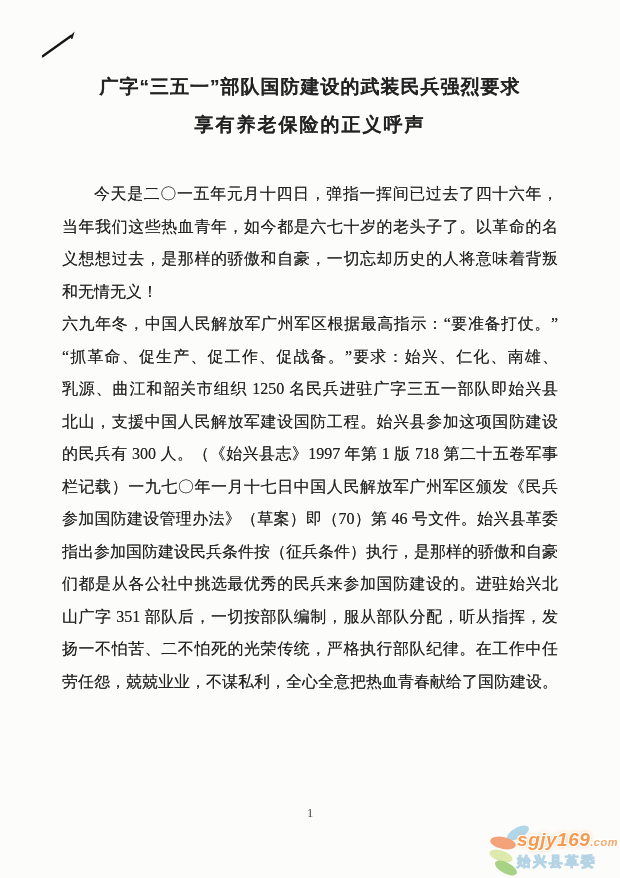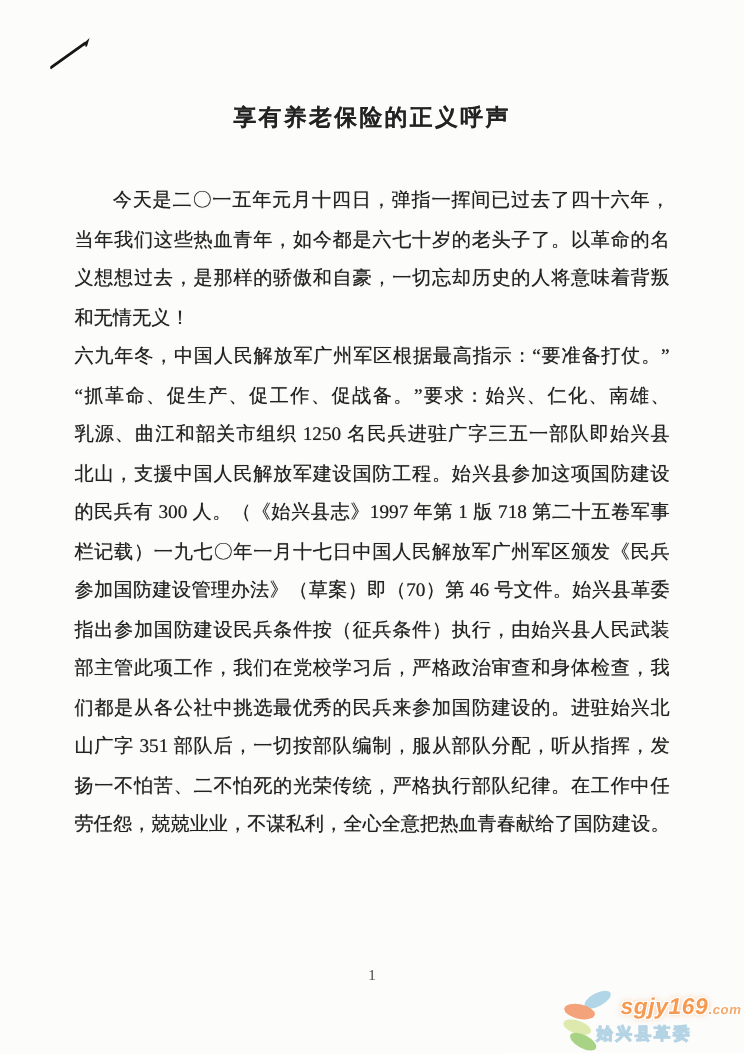--- a/index.html
+++ b/index.html
@@ -39,21 +39,20 @@
   }
   .wm-logo{width:44px;height:52px;flex:0 0 auto;}
   .wm-text{margin-left:-16px;margin-top:6px;position:relative;
            font-family:"Liberation Sans","DejaVu Sans",sans-serif;}
   .wm-site{
     font-style:italic;font-weight:700;font-size:19px;line-height:20px;
     color:#f59a50;
     text-shadow:-1px -1px 0 #fff,1px -1px 0 #fff,-1px 1px 0 #fff,1px 1px 0 #fff,
                 0 0 5px rgba(242,148,70,.65);
     letter-spacing:.5px;
-    margin-left:20px;
   }
   .wm-tld{font-size:11px;font-style:italic;font-weight:700;color:#f5a96b;
     text-shadow:-1px -1px 0 #fff,1px -1px 0 #fff,-1px 1px 0 #fff,1px 1px 0 #fff;}
   .wm-cn{
     margin-top:1px;font-weight:700;font-size:13.5px;letter-spacing:2.5px;
     color:#f2f8fb;-webkit-text-stroke:1px #b4d3e4;
     text-shadow:0 0 1px #c4dcea;
   }
 </style>
 </head>
@@ -61,37 +60,37 @@
 
 <div class="page">
 
   <svg class="pen-mark" viewBox="0 0 50 36" xmlns="http://www.w3.org/2000/svg">
     <path d="M3 30 L31 10" stroke="#161616" stroke-width="2.4" stroke-linecap="round" fill="none"></path>
     <path d="M29.5 11.5 L33 8.2 L31.8 12.2" stroke="#161616" stroke-width="1.6" fill="none" stroke-linecap="round"></path>
     <path d="M2.2 31.5 L4.5 28.5" stroke="#161616" stroke-width="1" fill="none"></path>
   </svg>
 
   <h1 class="title">
+    <div class="title-line1">广字“三五一”部队国防建设的武装民兵强烈要求</div>
     <div class="title-line2">享有养老保险的正义呼声</div>
   </h1>
 
   <div class="body-text">
     <div class="line indent">今天是二〇一五年元月十四日，弹指一挥间已过去了四十六年，</div>
     <div class="line">当年我们这些热血青年，如今都是六七十岁的老头子了。以革命的名</div>
     <div class="line">义想想过去，是那样的骄傲和自豪，一切忘却历史的人将意味着背叛</div>
     <div class="line noj">和无情无义！</div>
     <div class="line">六九年冬，中国人民解放军广州军区根据最高指示：“要准备打仗。”</div>
     <div class="line">“抓革命、促生产、促工作、促战备。”要求：始兴、仁化、南雄、</div>
     <div class="line">乳源、曲江和韶关市组织 1250 名民兵进驻广字三五一部队即始兴县</div>
     <div class="line">北山，支援中国人民解放军建设国防工程。始兴县参加这项国防建设</div>
     <div class="line">的民兵有 300 人。（《始兴县志》1997 年第 1 版 718 第二十五卷军事</div>
     <div class="line">栏记载）一九七〇年一月十七日中国人民解放军广州军区颁发《民兵</div>
     <div class="line">参加国防建设管理办法》（草案）即（70）第 46 号文件。始兴县革委</div>
-    <div class="line">指出参加国防建设民兵条件按（征兵条件）执行，由始兴县人民武装</div>
-    <div class="line">部主管此项工作，我们在党校学习后，严格政治审查和身体检查，我</div>
+    <div class="line">指出参加国防建设民兵条件按（征兵条件）执行，是那样的骄傲和自豪</div>
     <div class="line">们都是从各公社中挑选最优秀的民兵来参加国防建设的。进驻始兴北</div>
     <div class="line">山广字 351 部队后，一切按部队编制，服从部队分配，听从指挥，发</div>
     <div class="line">扬一不怕苦、二不怕死的光荣传统，严格执行部队纪律。在工作中任</div>
     <div class="line noj">劳任怨，兢兢业业，不谋私利，全心全意把热血青春献给了国防建设。</div>
   </div>
 
   <div class="pageno">1</div>
 
   <div class="watermark">
     <svg class="wm-logo" viewBox="0 0 44 52" xmlns="http://www.w3.org/2000/svg">

